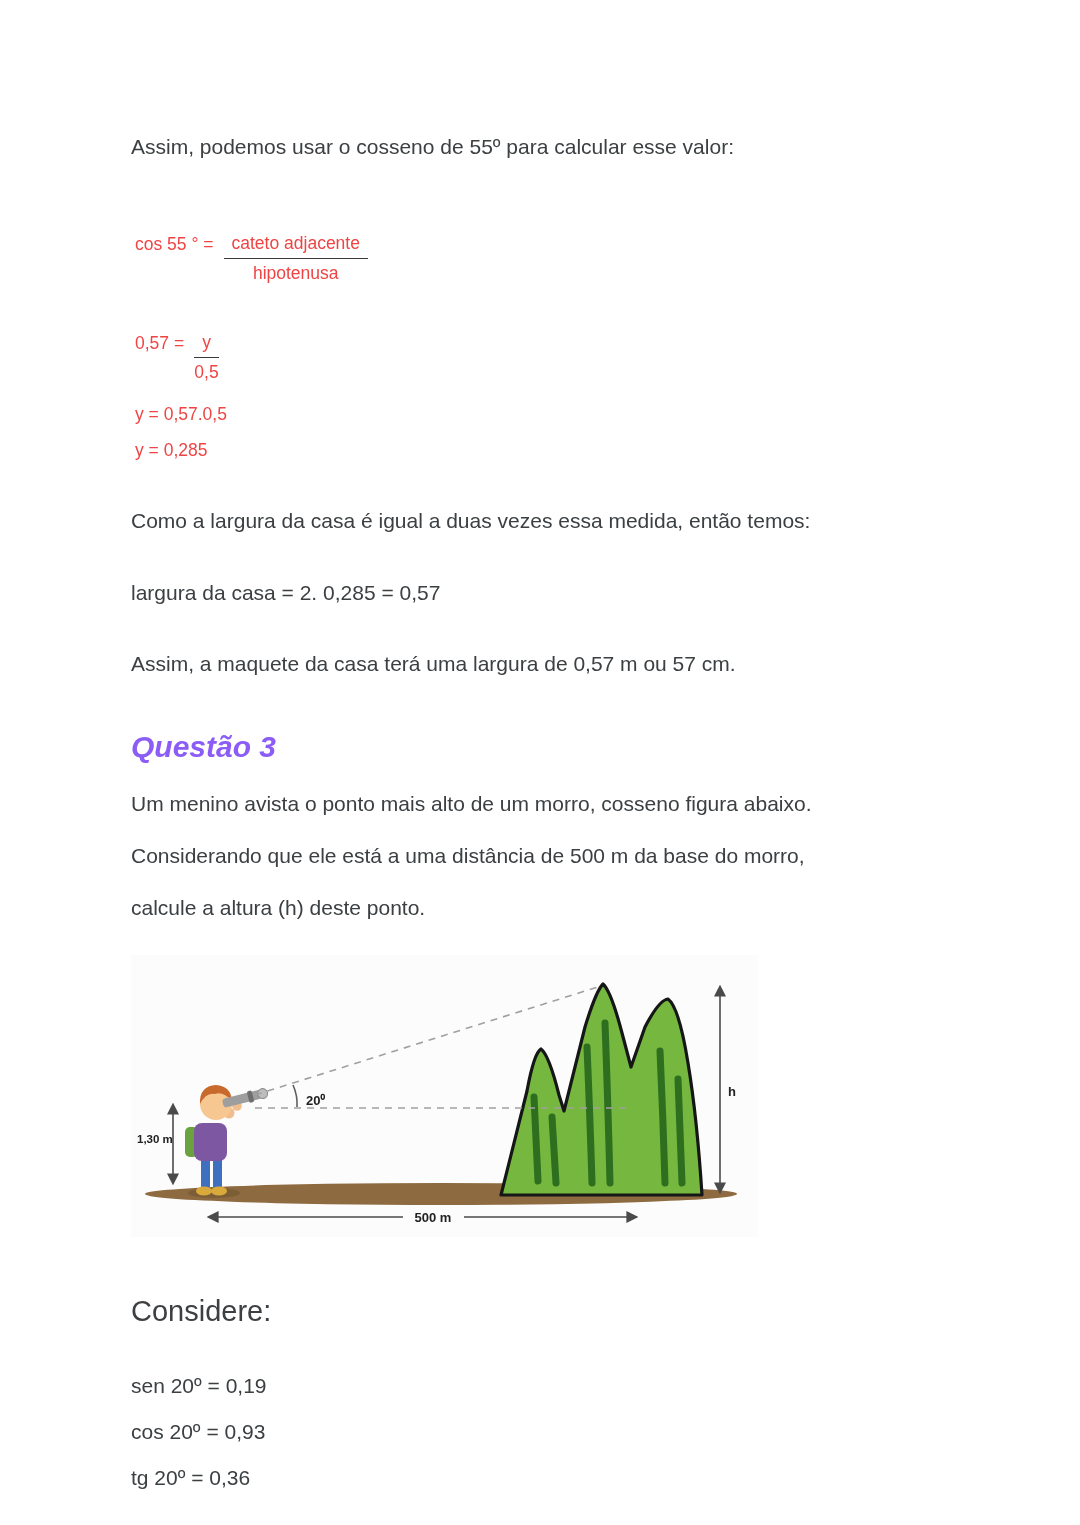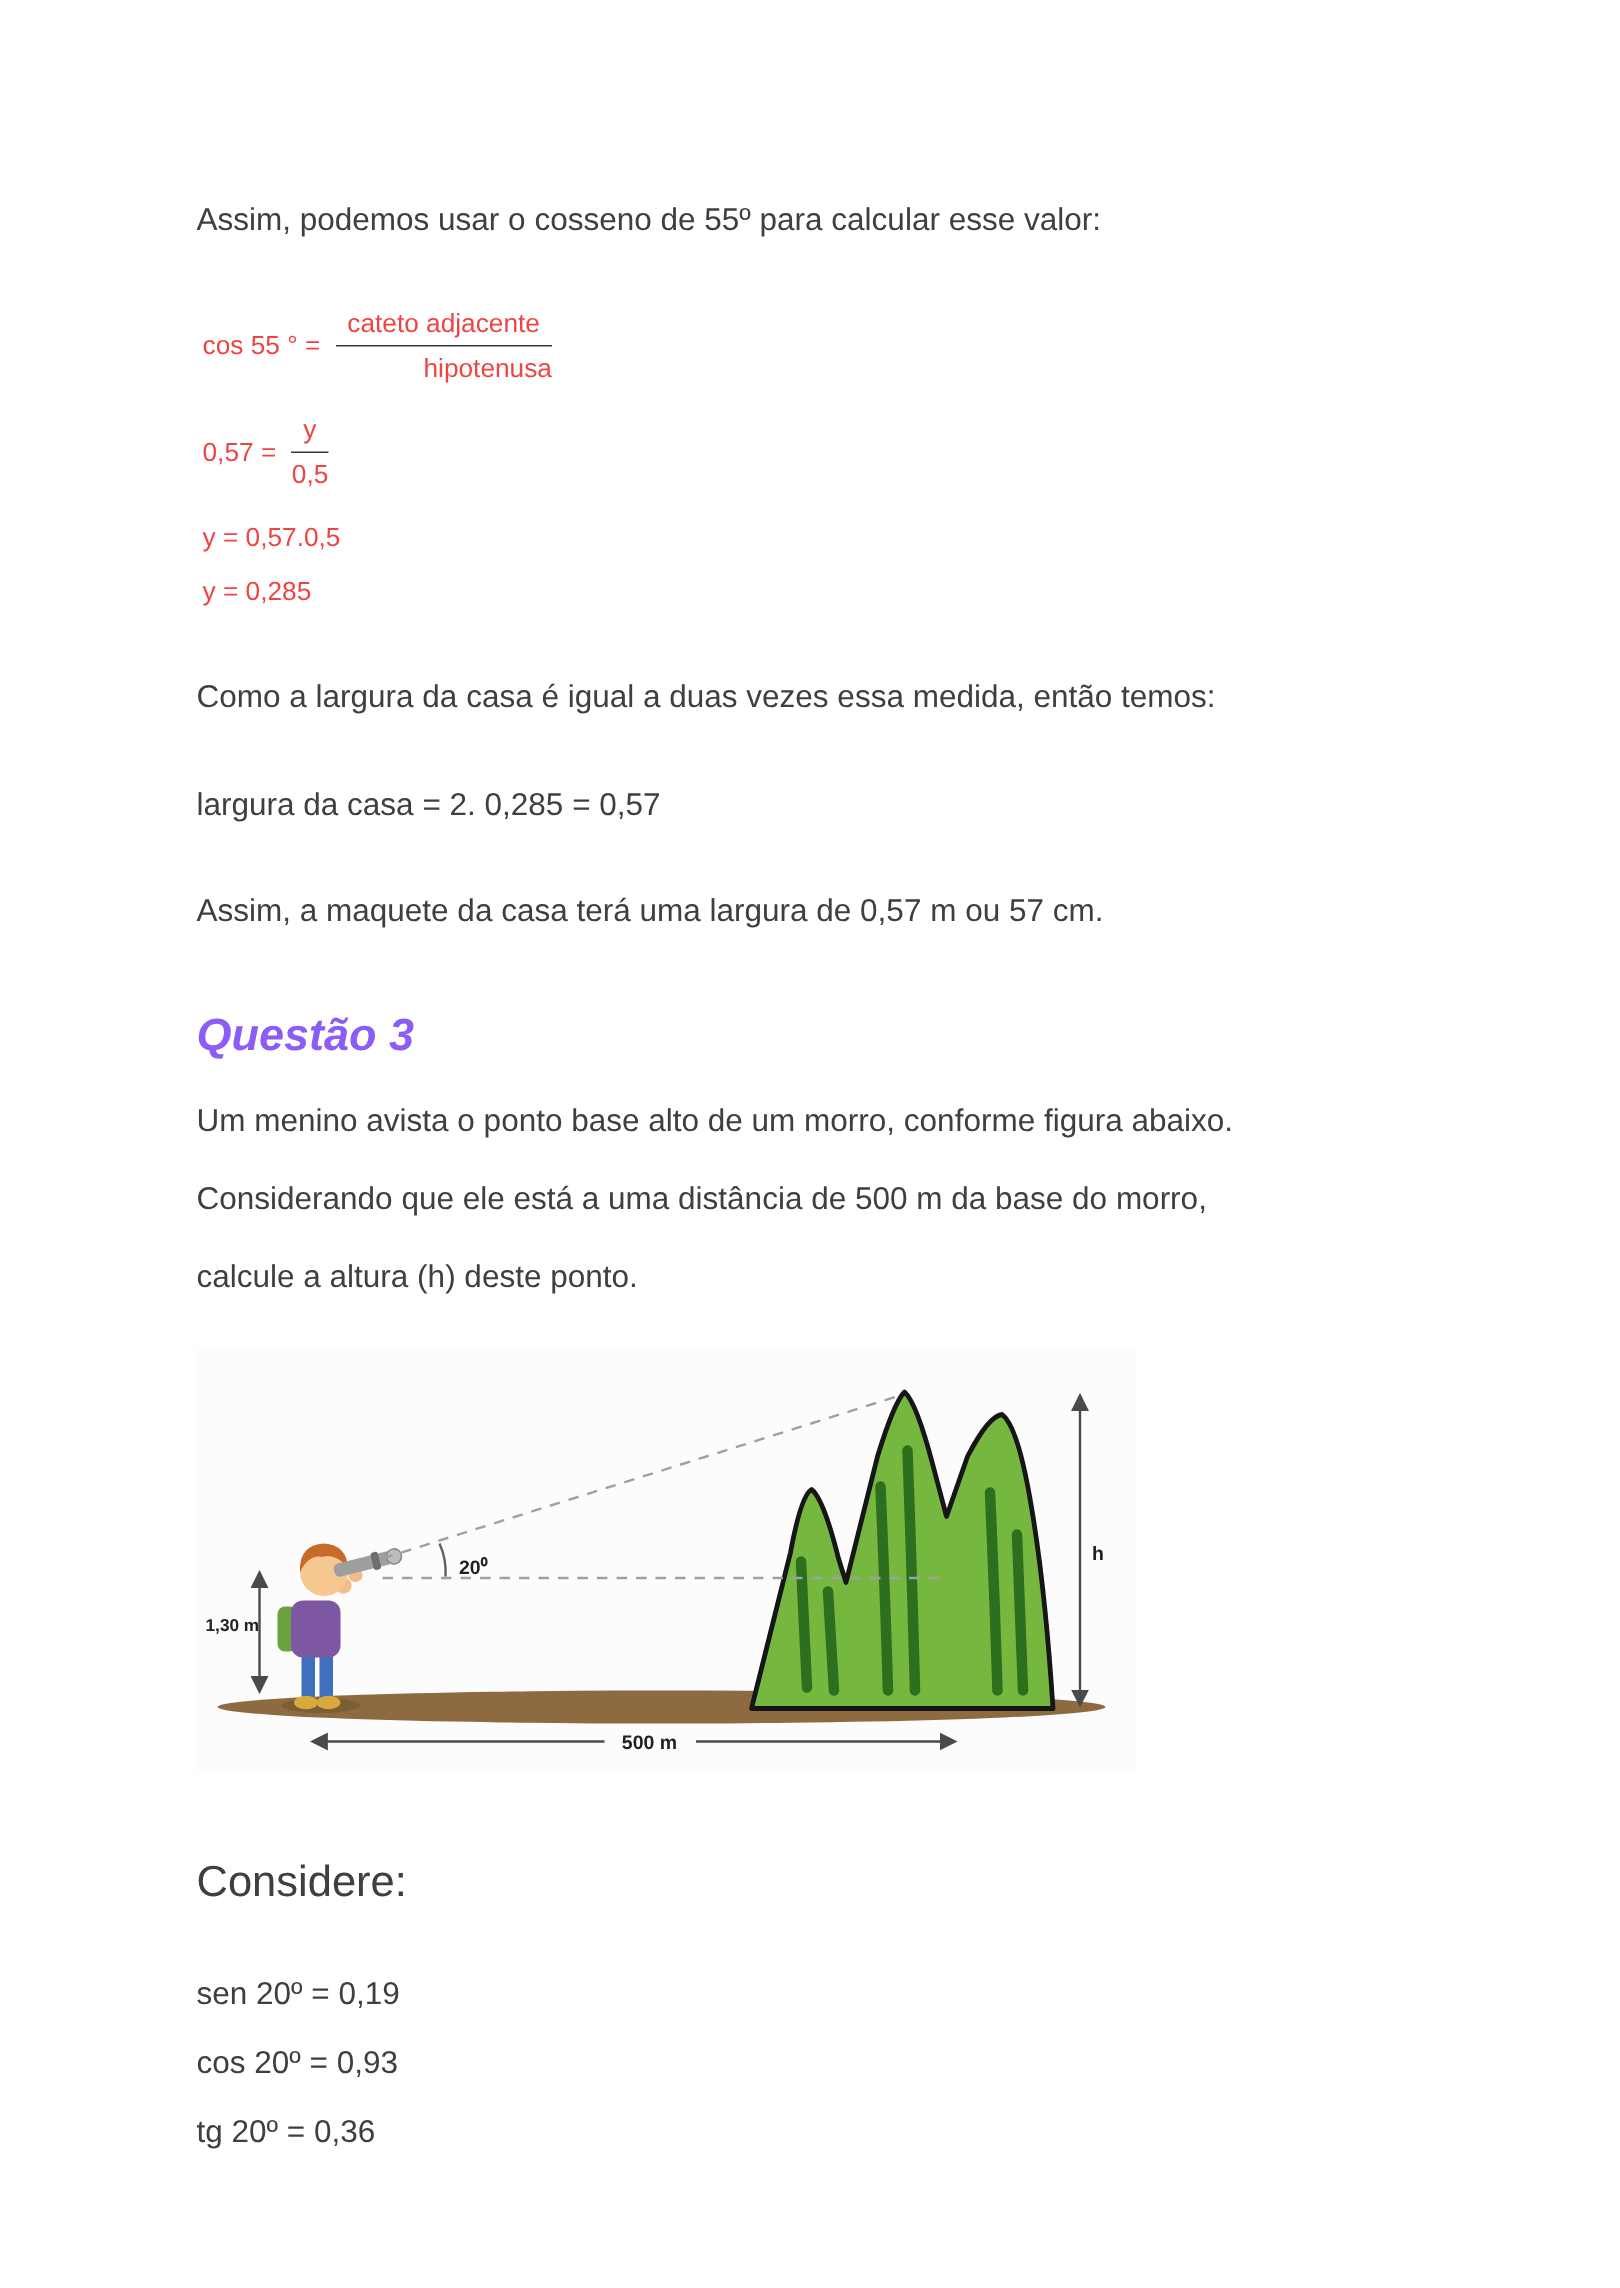--- a/index.html
+++ b/index.html
@@ -20,21 +20,21 @@
     margin-bottom: 44px;
   }
 
   .formula-block {
     font-family: Liberation Sans, sans-serif;
     font-size: 17.5px;
     color: #ef4444;
     margin: 0 0 44px 4px;
   }
   .formula-row { display: flex; align-items: center; gap: 10px; margin-bottom: 20px; }
-  .frac { display: inline-flex; flex-direction: column; text-align: right; }
+  .frac { display: inline-flex; flex-direction: column; text-align: center; margin-top: 28px; }
   .frac .num { border-bottom: 1.6px solid #3a3a3a; padding: 0 8px 4px; }
   .frac .den { padding-top: 4px; }
   .formula-line { margin-bottom: 13px; line-height: 1.35; }
 
   .question-heading {
     font-size: 30px;
     font-weight: bold;
     color: #8b5cf6;
     margin: 52px 0 26px 0;
     font-style: italic;
@@ -75,21 +75,21 @@
   </div>
 
   <p class="body-text">Como a largura da casa é igual a duas vezes essa medida, então temos:</p>
 
   <p class="body-text">largura da casa = 2. 0,285 = 0,57</p>
 
   <p class="body-text">Assim, a maquete da casa terá uma largura de 0,57 m ou 57 cm.</p>
 
   <h2 class="question-heading">Questão 3</h2>
 
-  <div class="qline">Um menino avista o ponto base alto de um morro, conforme figura abaixo.</div>
+  <div class="qline">Um menino avista o ponto mais alto de um morro, cosseno figura abaixo.</div>
   <div class="qline">Considerando que ele está a uma distância de 500 m da base do morro,</div>
   <div class="qline">calcule a altura (h) deste ponto.</div>
 
   <div class="figure-wrap">
     <svg viewBox="0 0 627 282" width="627" height="282" font-family="Liberation Sans, sans-serif">
       <defs>
         <marker id="ah" viewBox="0 0 10 10" refX="8" refY="5" markerWidth="7.5" markerHeight="7.5" orient="auto-start-reverse">
           <path d="M0,0 L10,5 L0,10 z" fill="#4a4a4a"></path>
         </marker>
       </defs>

